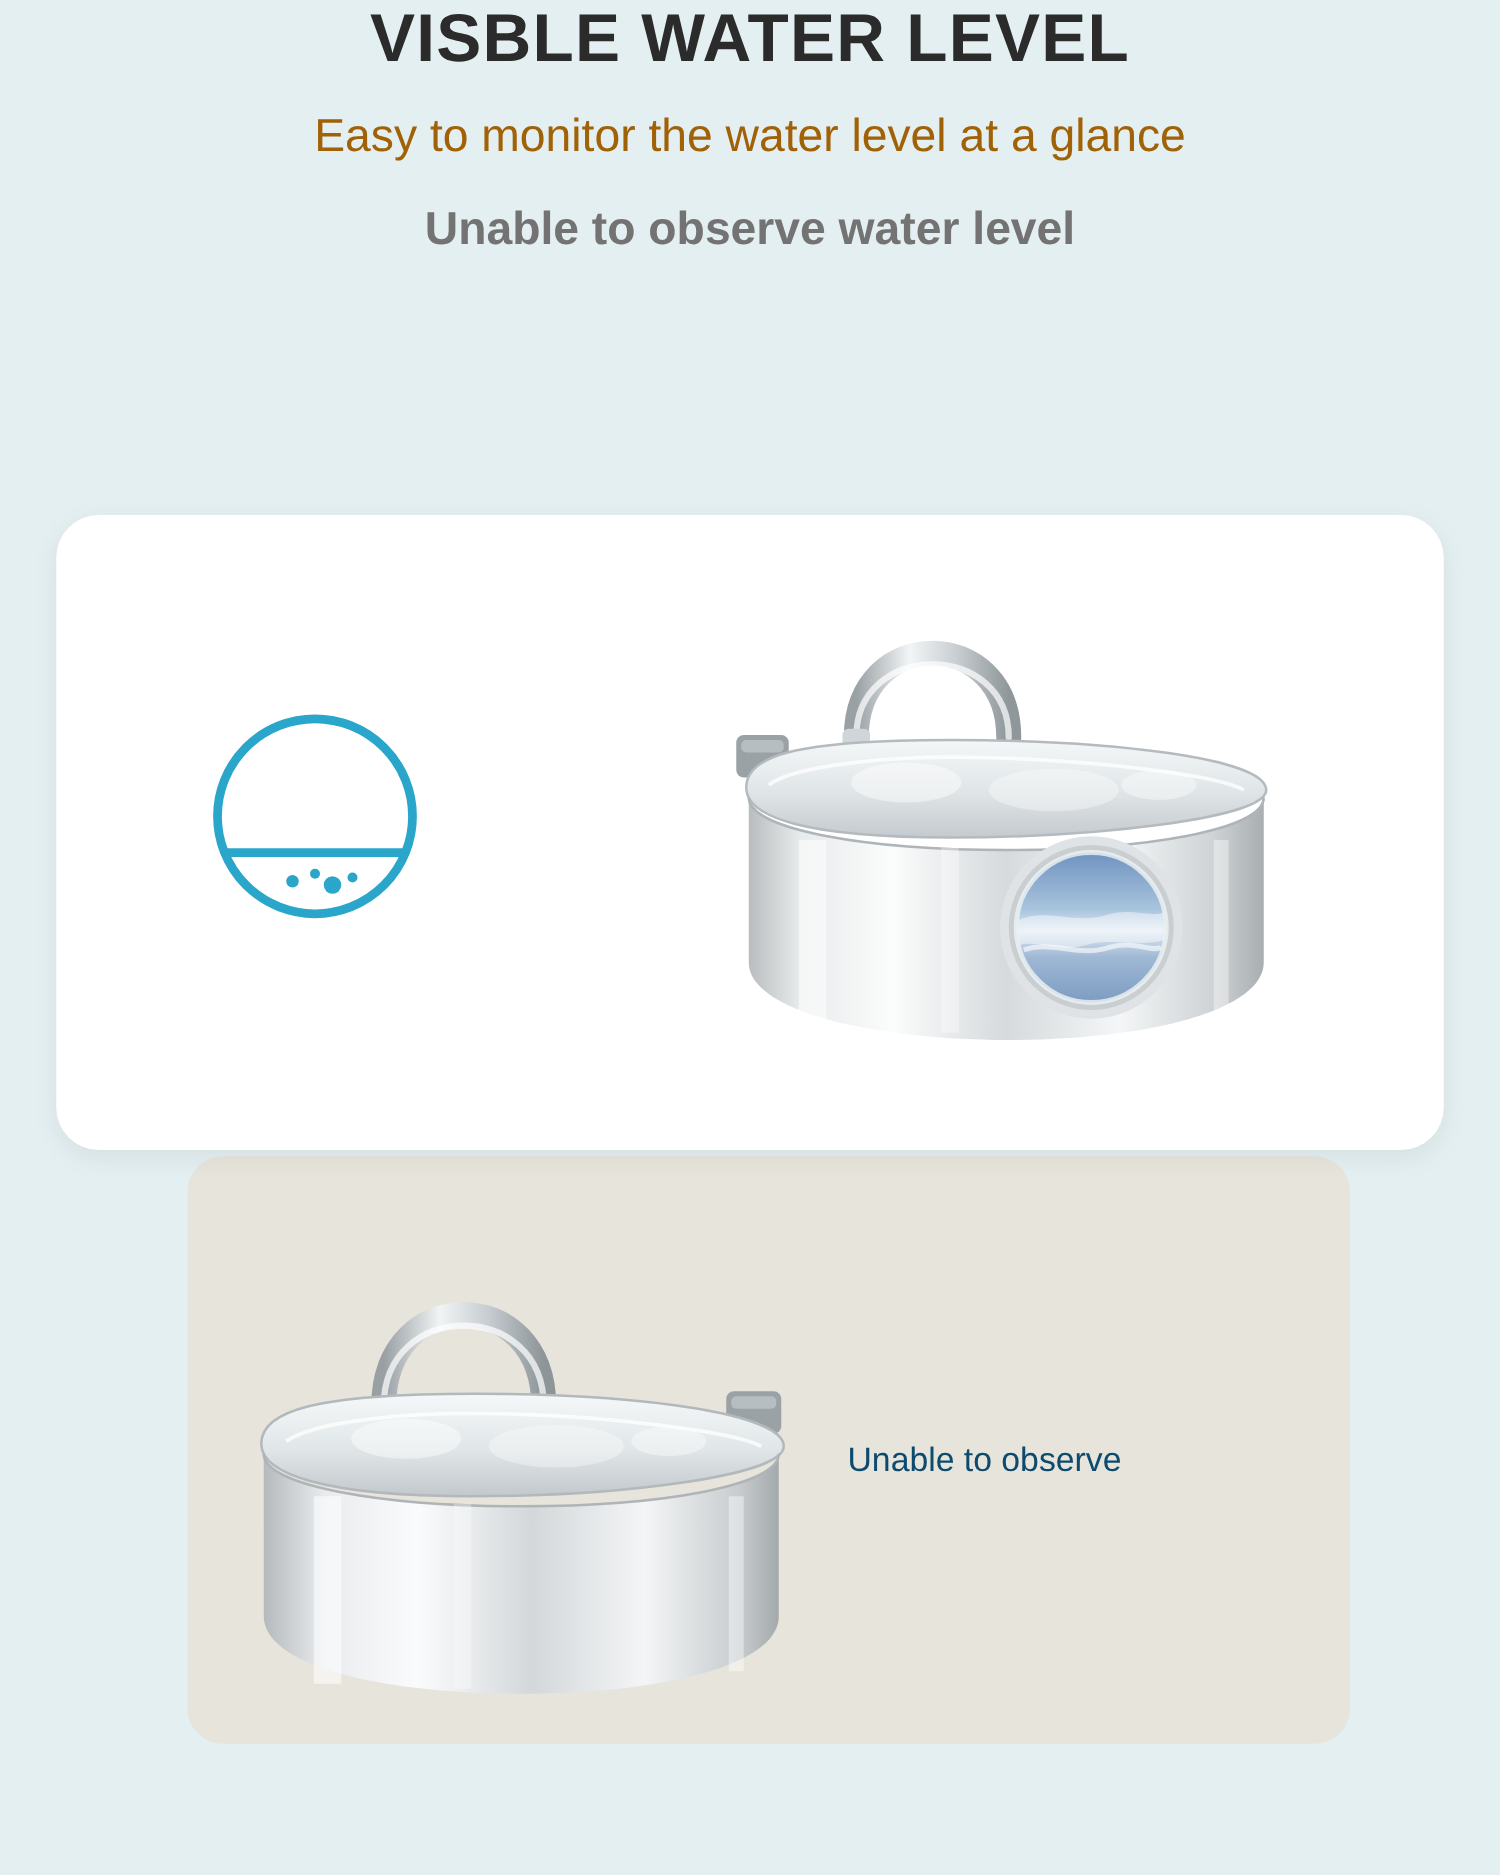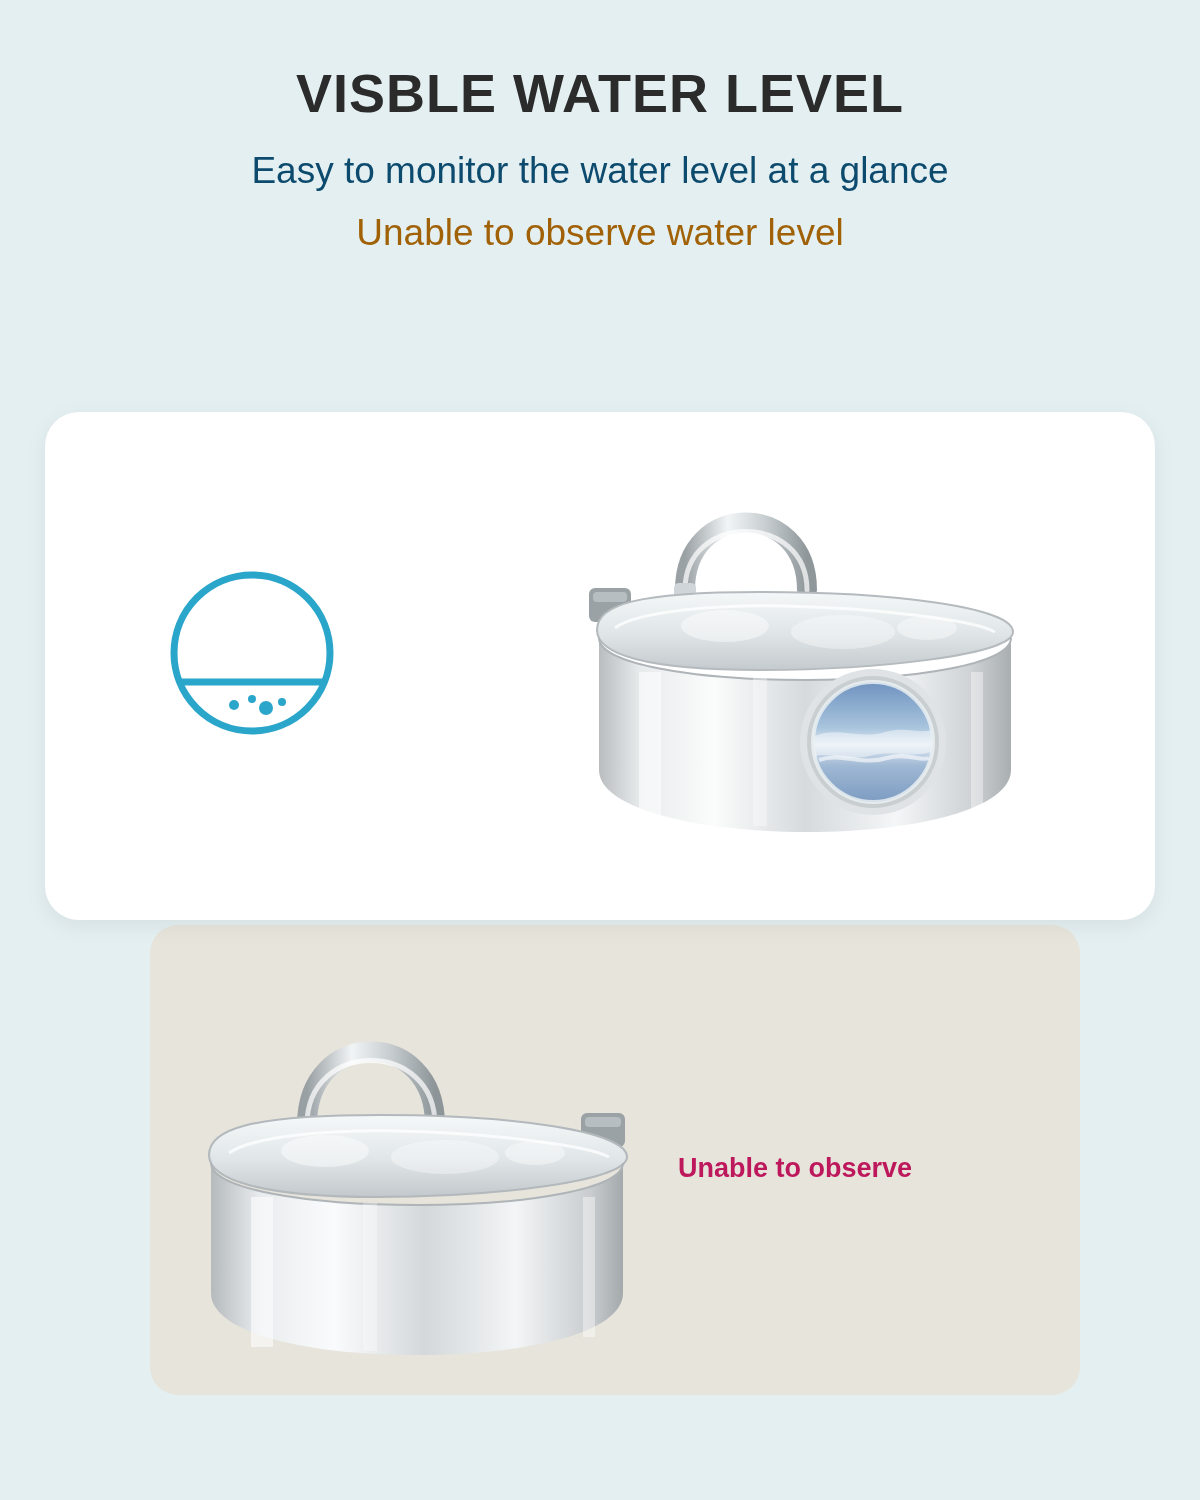--- a/index.html
+++ b/index.html
@@ -15,43 +15,42 @@
     position: relative;
   }
 
   
   .header {
     position: absolute;
     top: 0;
     left: 0;
     width: 1200px;
     text-align: center;
-    padding-top: 62px;
   }
   .title {
     font-size: 54px;
     font-weight: bold;
     color: #2b2b2b;
     letter-spacing: 1px;
     line-height: 1.15;
     margin: 0;
   }
   .subtitle {
     font-size: 37px;
-    color: #0c4a6e;
+    color: #a16207;
     line-height: 1.55;
     margin: 18px 0 0 0;
     font-weight: 400;
   }
   .subtitle-2 {
     font-size: 37px;
-    color: #a16207;
+    color: #737373;
     line-height: 1.55;
-    margin: 5px;
-    font-weight: 400;
+    margin: 17px;
+    font-weight: 700;
   }
 
   
   .panel-bottom {
     position: absolute;
     left: 150px;
     top: 925px;
     width: 930px;
     height: 470px;
     background: #e7e4db;
@@ -95,22 +94,22 @@
     height: 420px;
   }
 
   
   .caption-bottom {
     position: absolute;
     left: 678px;
     top: 1150px;
     width: 360px;
     font-size: 27px;
-    font-weight: bold;
-    color: #be185d;
+    font-weight: normal;
+    color: #0c4a6e;
     line-height: 1.35;
   }
 </style>
 </head>
 <body>
 
 <div class="header">
   <h1 class="title">VISBLE WATER LEVEL</h1>
   <p class="subtitle">Easy to monitor the water level at a glance</p>
   <p class="subtitle-2">Unable to observe water level</p>

